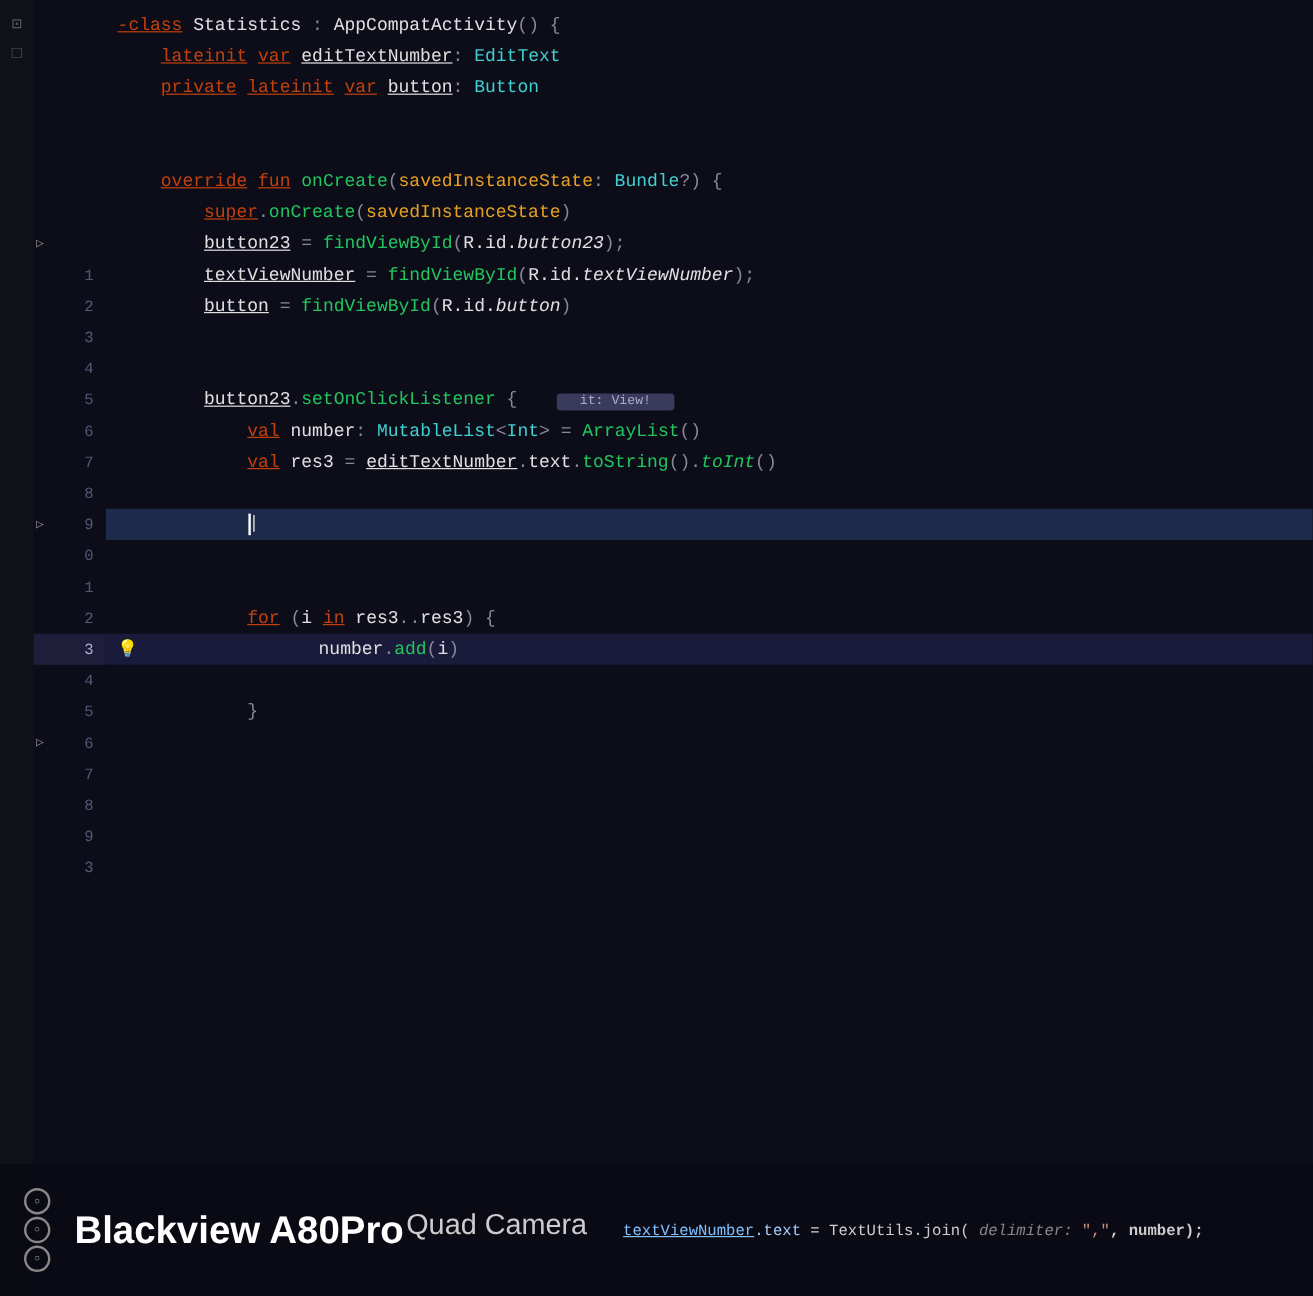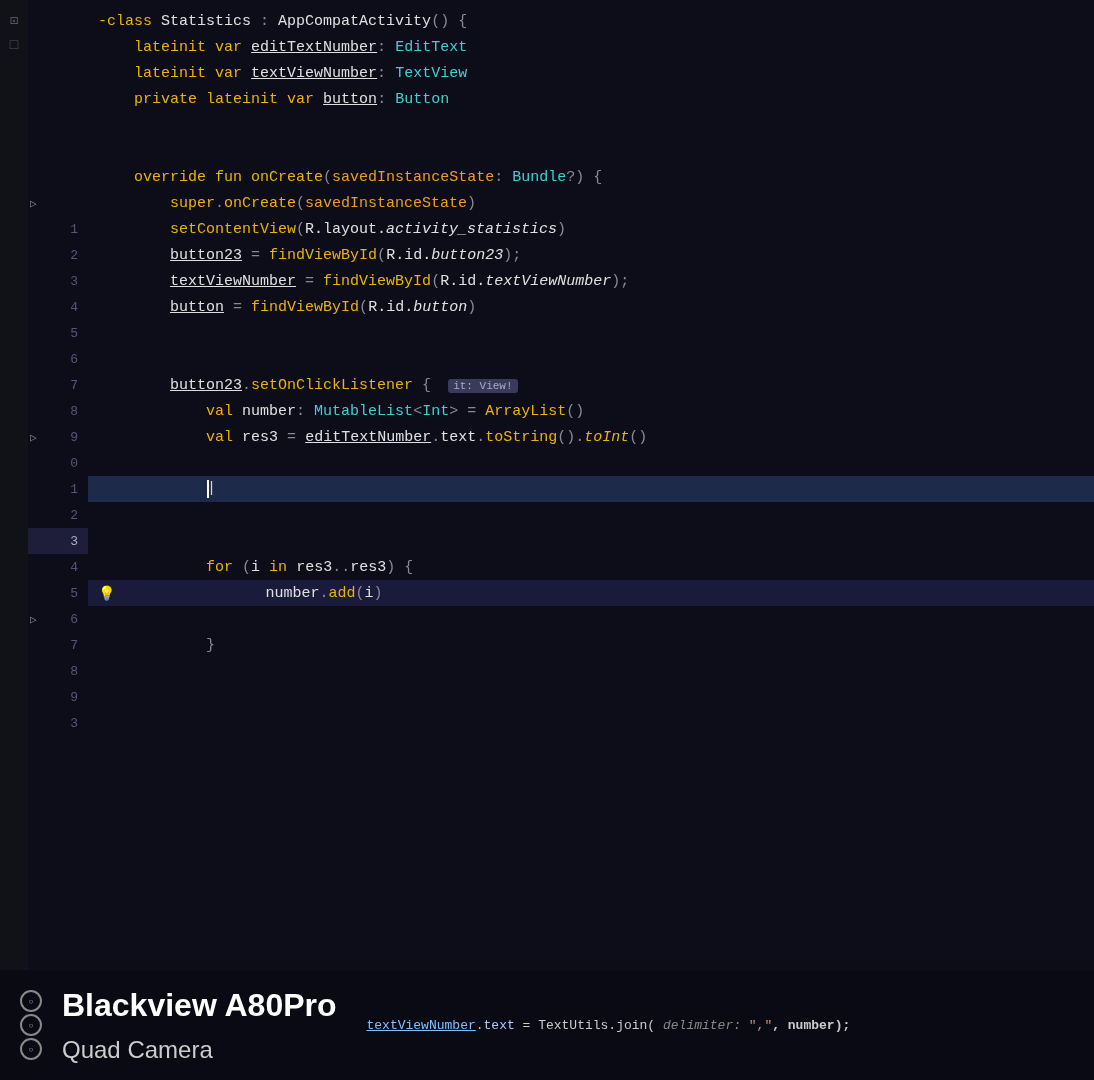--- a/index.html
+++ b/index.html
@@ -73,37 +73,37 @@
 
     .code-line.highlighted-line {
       background: #1a1a3a;
     }
 
     .code-line.active-line {
       background: #1e2a4a;
     }
 
     
-    .kw-yellow { color: #eab308; }
+    .kw-yellow { color: #c2410c; text-decoration: underline; }
     .kw-orange { color: #e8a020; }
-    .kw-green { color: #eab308; }
+    .kw-green { color: #22c55e; }
     .kw-white { color: #e0e0e0; }
     .kw-cyan { color: #40d0d0; text-align: center; }
     .kw-gray { color: #888899; }
     .kw-italic { font-style: italic; }
     .kw-underline { text-decoration: underline; }
 
     
     .hint-badge {
       background: #3a3a5a;
       color: #aaaacc;
       border-radius: 3px;
-      padding: 1px 5px;
+      padding: 1px 19px;
       font-size: 11px;
-      margin-left: 8px;
+      margin-left: 24px;
     }
 
     
     .bulb-icon {
       color: #f0c040;
       font-size: 14px;
       margin-right: 6px;
     }
 
     
@@ -235,27 +235,25 @@
       <div class="line-number">7</div>
       <div class="line-number">8</div>
       <div class="line-number">9</div>
       <div class="line-number">3</div>
     </div>
 
   <div class="code-area">
 
   <div class="code-line"><span><span class="kw-yellow">-class</span> <span class="kw-white">Statistics</span> <span class="kw-gray">:</span> <span class="kw-white">AppCompatActivity</span><span class="kw-gray">() {</span></span></div>
       <div class="code-line"><span>    <span class="kw-yellow">lateinit</span> <span class="kw-yellow">var</span> <span class="kw-underline kw-white">editTextNumber</span><span class="kw-gray">:</span> <span class="kw-cyan">EditText</span></span></div>
-      <div class="code-line"><span>    <span class="kw-yellow">lateinit</span> <span class="kw-yellow">var</span> <span class="kw-underline kw-white">textViewNumber</span><span class="kw-gray">:</span> <span class="kw-cyan">TextView</span></span></div>
       <div class="code-line"><span>    <span class="kw-yellow">private</span> <span class="kw-yellow">lateinit</span> <span class="kw-yellow">var</span> <span class="kw-underline kw-white">button</span><span class="kw-gray">:</span> <span class="kw-cyan">Button</span></span></div>
       <div class="code-line"><span></span></div>
       <div class="code-line"><span></span></div>
       <div class="code-line"><span>    <span class="kw-yellow">override</span> <span class="kw-yellow">fun</span> <span class="kw-green">onCreate</span><span class="kw-gray">(</span><span class="kw-orange">savedInstanceState</span><span class="kw-gray">:</span> <span class="kw-cyan">Bundle</span><span class="kw-gray">?) {</span></span></div>
       <div class="code-line"><span>        <span class="kw-yellow">super</span><span class="kw-gray">.</span><span class="kw-green">onCreate</span><span class="kw-gray">(</span><span class="kw-orange">savedInstanceState</span><span class="kw-gray">)</span></span></div>
-      <div class="code-line"><span>        <span class="kw-green">setContentView</span><span class="kw-gray">(</span><span class="kw-white">R.layout.</span><span class="kw-italic kw-white">activity_statistics</span><span class="kw-gray">)</span></span></div>
       <div class="code-line"><span>        <span class="kw-underline kw-white">button23</span> <span class="kw-gray">=</span> <span class="kw-green">findViewById</span><span class="kw-gray">(</span><span class="kw-white">R.id.</span><span class="kw-italic kw-white">button23</span><span class="kw-gray">);</span></span></div>
       <div class="code-line"><span>        <span class="kw-underline kw-white">textViewNumber</span> <span class="kw-gray">=</span> <span class="kw-green">findViewById</span><span class="kw-gray">(</span><span class="kw-white">R.id.</span><span class="kw-italic kw-white">textViewNumber</span><span class="kw-gray">);</span></span></div>
       <div class="code-line"><span>        <span class="kw-underline kw-white">button</span> <span class="kw-gray">=</span> <span class="kw-green">findViewById</span><span class="kw-gray">(</span><span class="kw-white">R.id.</span><span class="kw-italic kw-white">button</span><span class="kw-gray">)</span></span></div>
       <div class="code-line"><span></span></div>
       <div class="code-line"><span></span></div>
       <div class="code-line"><span>        <span class="kw-underline kw-white">button23</span><span class="kw-gray">.</span><span class="kw-green">setOnClickListener</span> <span class="kw-gray">{</span> <span class="hint-badge">it: View!</span></span></div>
       <div class="code-line"><span>            <span class="kw-yellow">val</span> <span class="kw-white">number</span><span class="kw-gray">:</span> <span class="kw-cyan">MutableList</span><span class="kw-gray">&lt;</span><span class="kw-cyan">Int</span><span class="kw-gray">&gt;</span> <span class="kw-gray">=</span> <span class="kw-green">ArrayList</span><span class="kw-gray">()</span></span></div>
       <div class="code-line"><span>            <span class="kw-yellow">val</span> <span class="kw-white">res3</span> <span class="kw-gray">=</span> <span class="kw-underline kw-white">editTextNumber</span><span class="kw-gray">.</span><span class="kw-white">text</span><span class="kw-gray">.</span><span class="kw-green">toString</span><span class="kw-gray">().</span><span class="kw-italic kw-green">toInt</span><span class="kw-gray">()</span></span></div>
       <div class="code-line"><span></span></div>
       <div class="code-line active-line"><span>            <span class="cursor">|</span></span></div>
@@ -271,20 +269,20 @@
 </div>
 
 <div class="bottom-overlay">
   <div class="device-logo">
     <div class="logo-circles">
       <div class="logo-circle">○</div>
       <div class="logo-circle">○</div>
       <div class="logo-circle">○</div>
     </div>
   </div>
-  <div style="display:flex;flex-direction:column;gap:12px;">
+  <div style="display:flex;flex-direction:row;gap:2px;">
     <div class="device-name">Blackview A80Pro</div>
     <div class="device-subtitle">Quad Camera</div>
   </div>
   <div class="bottom-code">
     <span style="text-decoration:underline;color:#80c0ff;">textViewNumber</span><span style="color:#aaccff;text-align:center;">.text</span><span style="color:#ccc;"> = TextUtils.join( </span><span style="color:#888;font-style:italic;">delimiter:</span><span style="color:#ce9178;"> ","</span><span style="color:#ccc;font-weight:bold;">, number);</span>
   </div>
 </div>
 
 </body></html>

